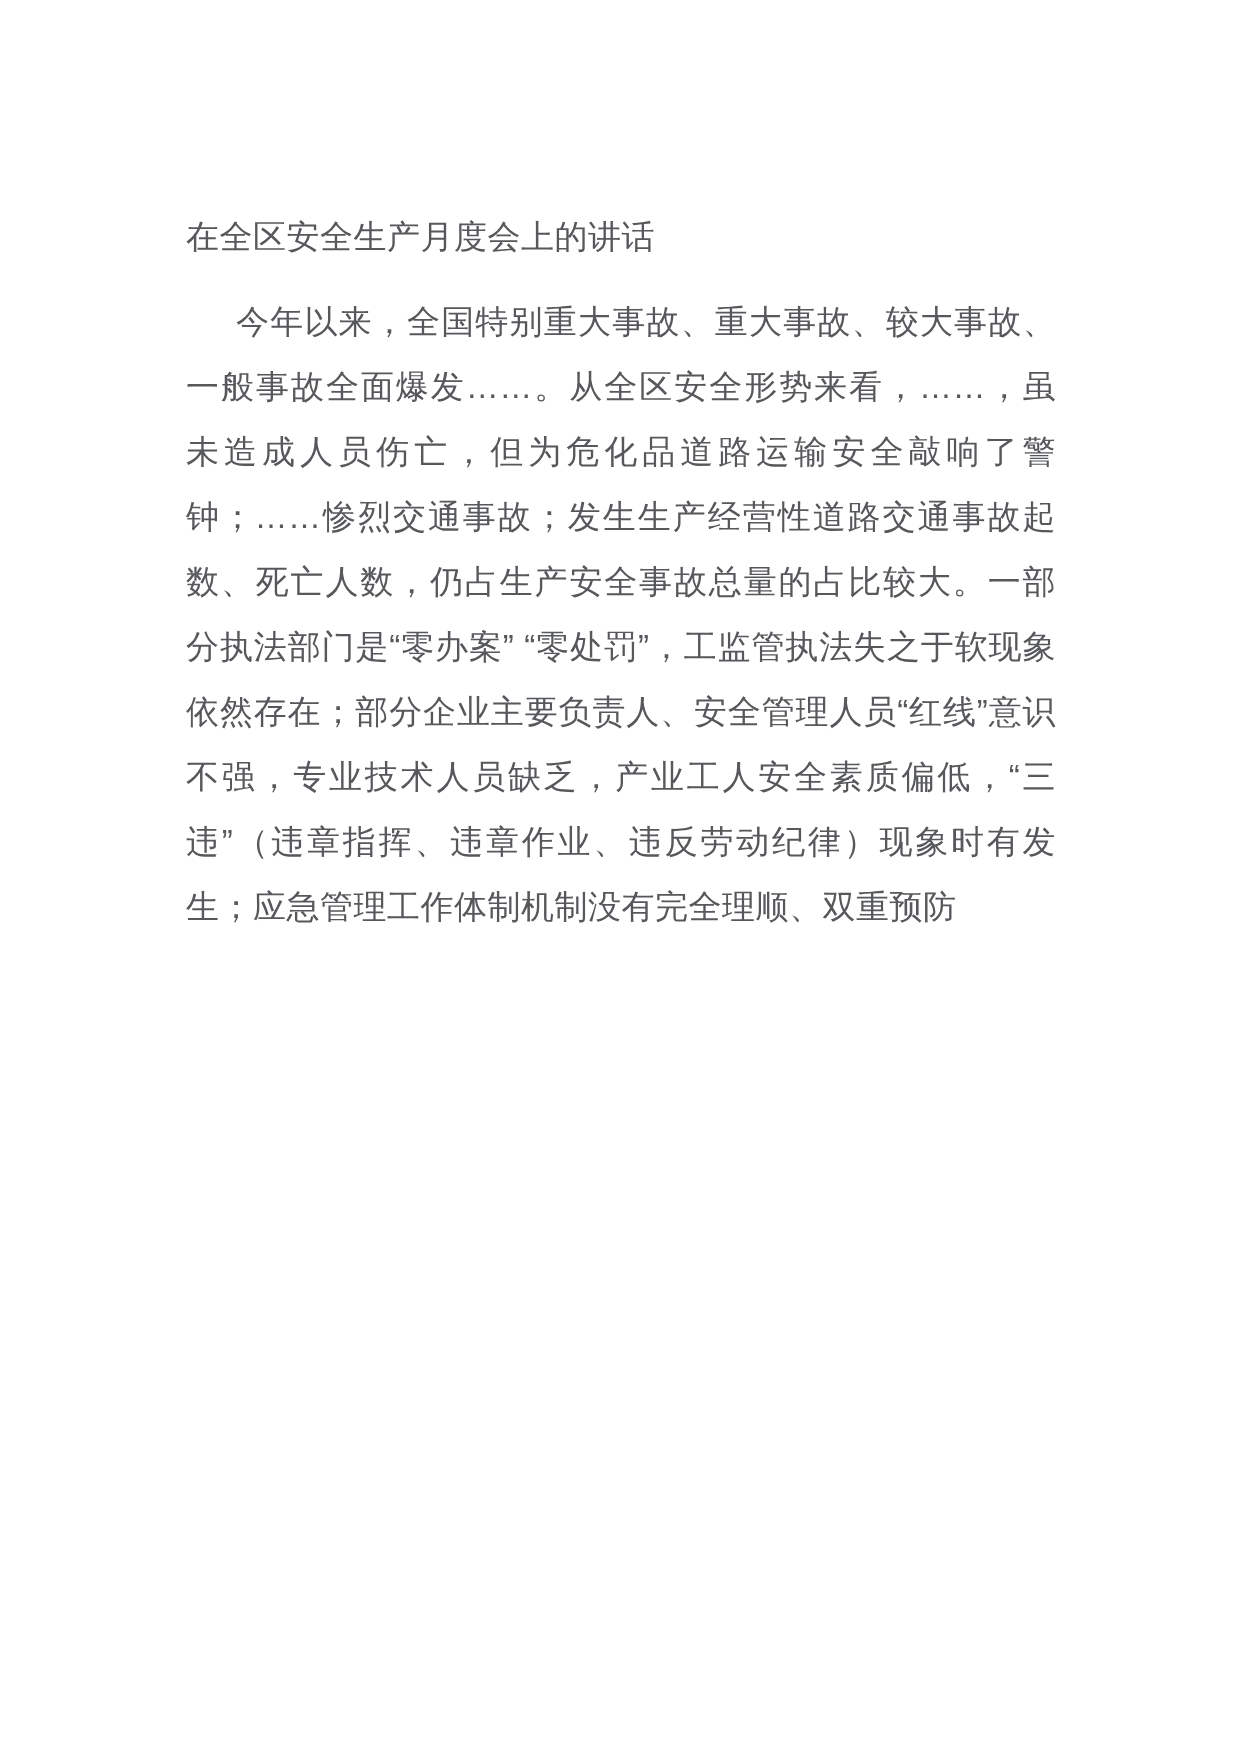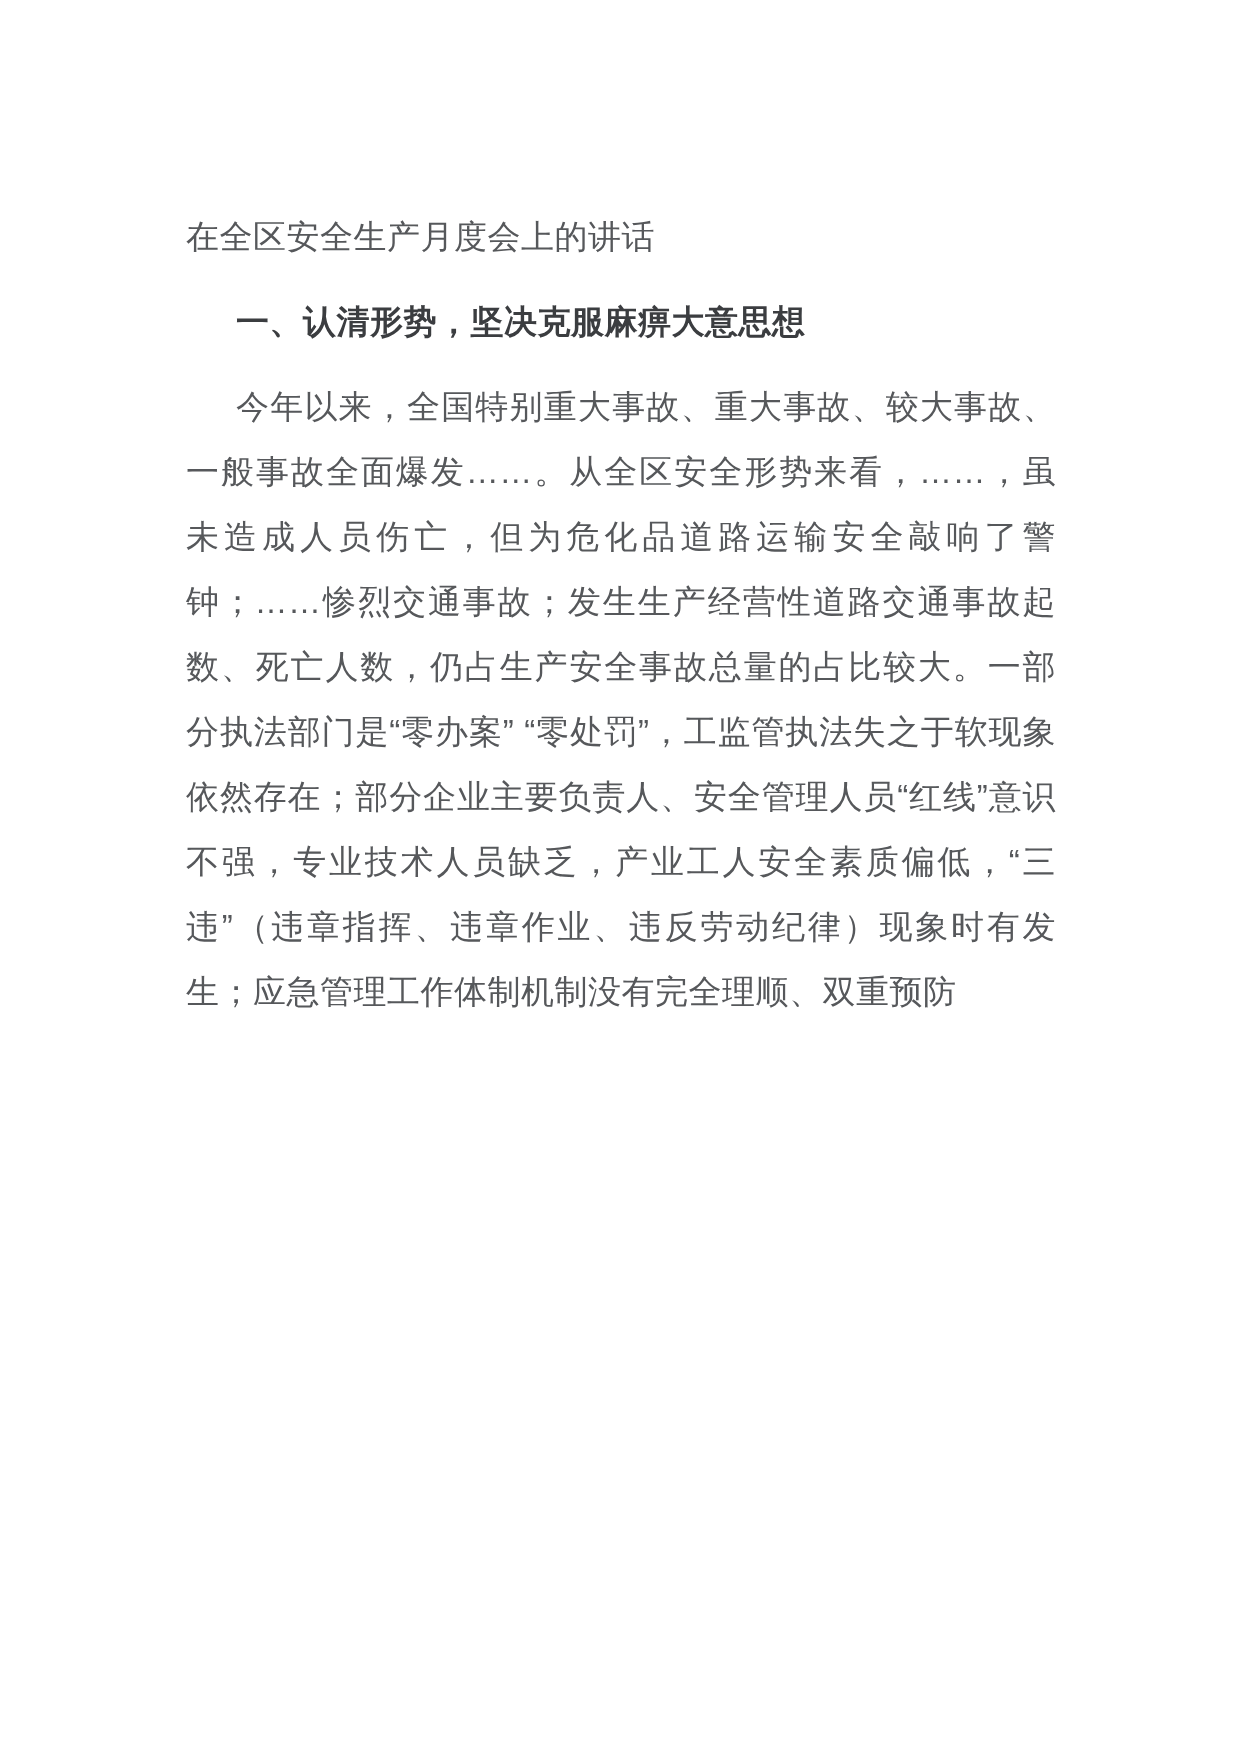--- a/index.html
+++ b/index.html
@@ -41,16 +41,15 @@
   }
 </style>
 </head>
 <body>
 
 <div class="page">
   <div class="doc-text block">在全区安全生产月度会上的讲话</div>
 
 
 
-  <p class="doc-text block indent heading">一、认清形势，坚决克服麻痹大意思想</p>
 
   <p class="doc-text block indent">今年以来，全国特别重大事故、重大事故、较大事故、一般事故全面爆发……。从全区安全形势来看，……，虽未造成人员伤亡，但为危化品道路运输安全敲响了警钟；……惨烈交通事故；发生生产经营性道路交通事故起数、死亡人数，仍占生产安全事故总量的占比较大。一部分执法部门是“零办案” “零处罚”，工监管执法失之于软现象依然存在；部分企业主要负责人、安全管理人员“红线”意识不强，专业技术人员缺乏，产业工人安全素质偏低，“三违”（违章指挥、违章作业、违反劳动纪律）现象时有发生；应急管理工作体制机制没有完全理顺、双重预防</p>
 </div>
 
 </body></html>

